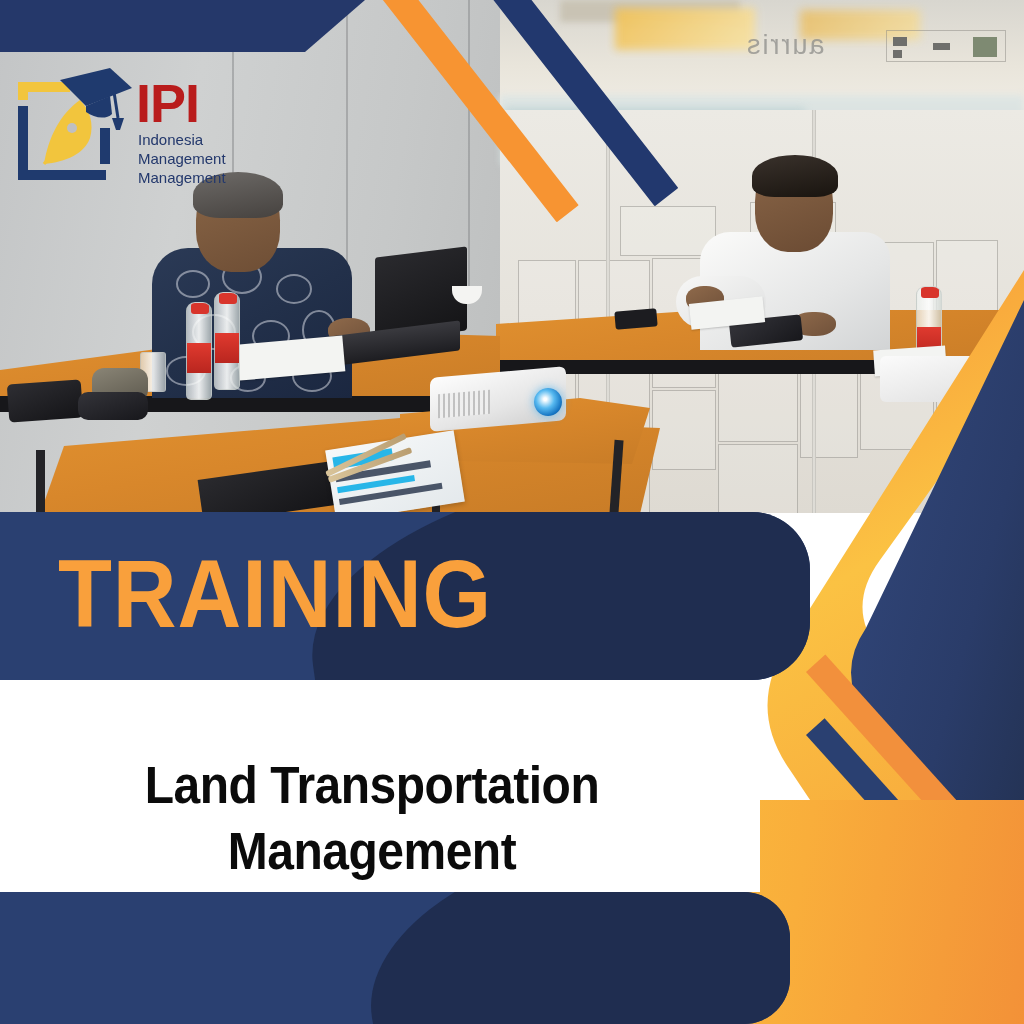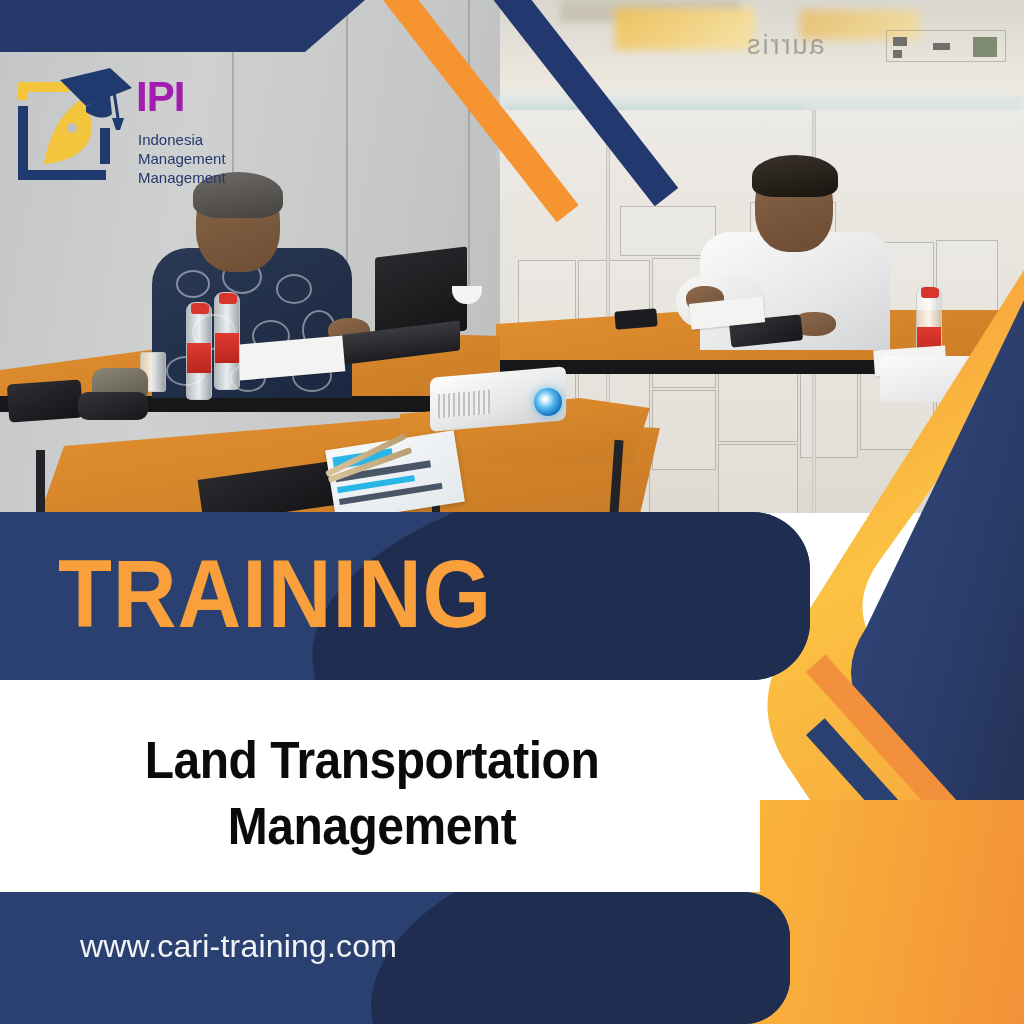--- a/index.html
+++ b/index.html
@@ -307,21 +307,21 @@
     transform:scaleX(.92); transform-origin:left center;
     z-index:6;
   }
 
   
   .white-band {
     position:absolute; left:0; top:680px; width:760px; height:212px;
     background:#ffffff;
   }
   .title-wrap {
-    position:absolute; left:0; top:728px; width:744px;
+    position:absolute; left:0; top:753px; width:744px;
     text-align:center; z-index:6;
   }
   .title-line {
     font-size:51px; font-weight:bold; color:#0b0b0b;
     line-height:1.30; letter-spacing:-.5px;
     transform:scaleX(.94);
     font-family:"Liberation Sans", sans-serif;
   }
 
   
@@ -368,21 +368,21 @@
     transform:rotate(-42deg); transform-origin:0 0;
   }
 
   
   .logo {
     position:absolute; left:14px; top:66px;
     width:210px; height:128px; z-index:7;
   }
   .logo-text-ipi {
     position:absolute; left:122px; top:10px;
-    font-size:42px; font-weight:bold; color:#a21caf;
+    font-size:54px; font-weight:bold; color:#b91c1c;
     letter-spacing:-1px; line-height:1;
     font-family:"Liberation Sans", sans-serif;
   }
   .logo-sub {
     position:absolute; left:124px; top:64px;
     font-size:15px; color:#23386c; line-height:1.28;
     font-family:"Liberation Sans", sans-serif;
   }
 </style>
 </head>
@@ -559,21 +559,20 @@
 
   <div class="training-band"></div>
   <div class="training-text">TRAINING</div>
 
   <div class="title-wrap">
     <div class="title-line">Land Transportation</div>
     <div class="title-line">Management</div>
   </div>
 
   <div class="footer-band"></div>
-  <div class="footer-url">www.cari-training.com</div>
 
   <div class="logo">
     <svg width="120" height="120" viewBox="0 0 120 120">
 
       <path d="M4,16 L4,34 L14,34 L14,26 L56,26 L56,16 Z" fill="#f2c53d"></path>
 
       <path d="M4,40 L14,40 L14,104 L92,104 L92,114 L4,114 Z" fill="#1f3a6e"></path>
 
       <path d="M86,62 L96,62 L96,98 L86,98 Z" fill="#1f3a6e"></path>
 

